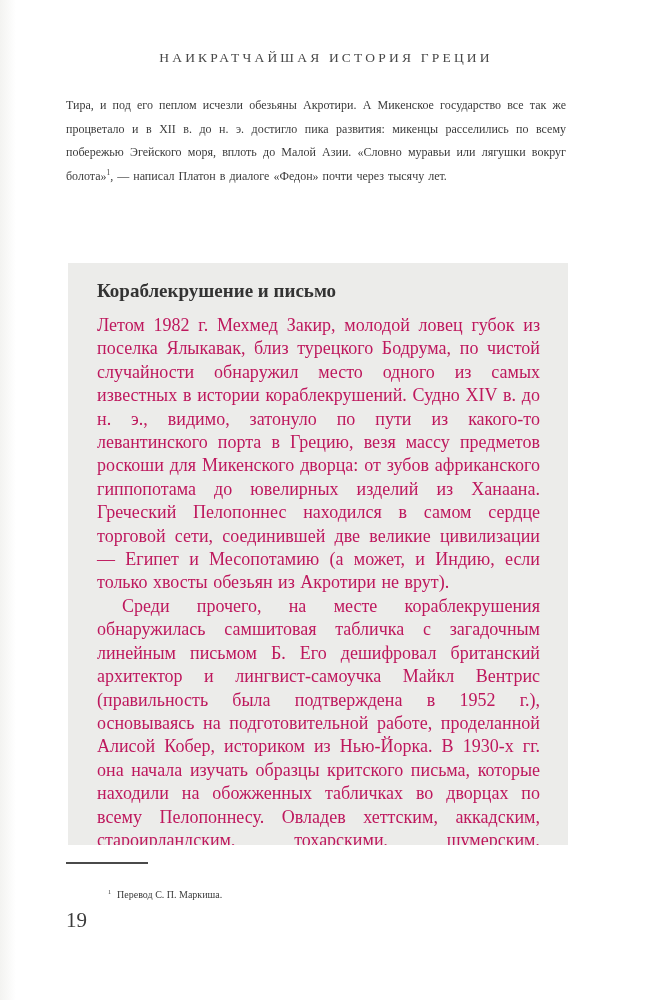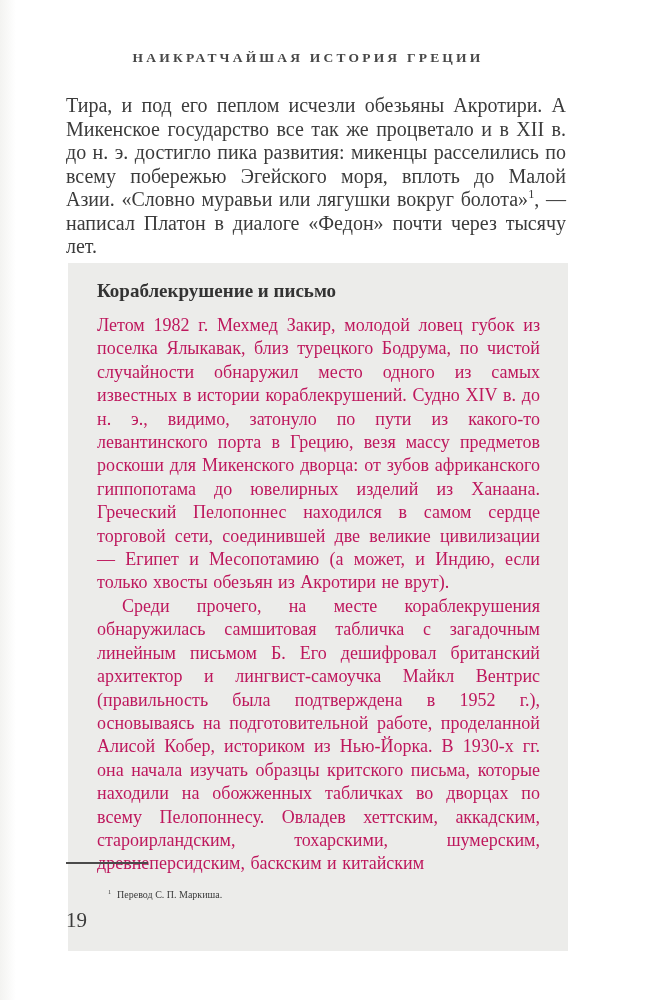--- a/index.html
+++ b/index.html
@@ -12,53 +12,53 @@
     width: 660px;
     height: 1000px;
     background: linear-gradient(90deg, #f3f3f1 0px, #ffffff 16px);
     font-family: "Liberation Serif", "DejaVu Serif", serif;
     color: #3b3b3b;
     overflow: hidden;
   }
   .running-head {
     position: absolute;
     top: 50px;
-    left: 58px;
+    left: 76px;
     width: 500px;
     text-align: center;
     font-size: 13.5px;
-    font-weight: bold;
+    font-weight: normal;
     letter-spacing: 3.2px;
     color: #474747;
     white-space: nowrap;
   }
   .body-para {
     position: absolute;
     top: 94px;
     left: 66px;
     width: 500px;
     margin: 0;
-    font-size: 20px;
+    font-size: 12px;
     line-height: 23.5px;
     text-align: justify;
     word-spacing: 1px;
     color: #3b3b3b;
   }
   .body-para sup,
   .footnote sup {
     font-size: 0.62em;
     line-height: 0;
     vertical-align: super;
   }
   .inset-box {
     position: absolute;
     top: 263px;
     left: 68px;
     width: 500px;
-    height: 688px;
+    height: 582px;
     box-sizing: border-box;
     padding: 17px 28px 14px 29px;
     overflow: hidden;
   }
   .inset-box h2 {
     margin: 0 0 12px 0;
     font-size: 19px;
     font-weight: bold;
     color: #333333;
   }

